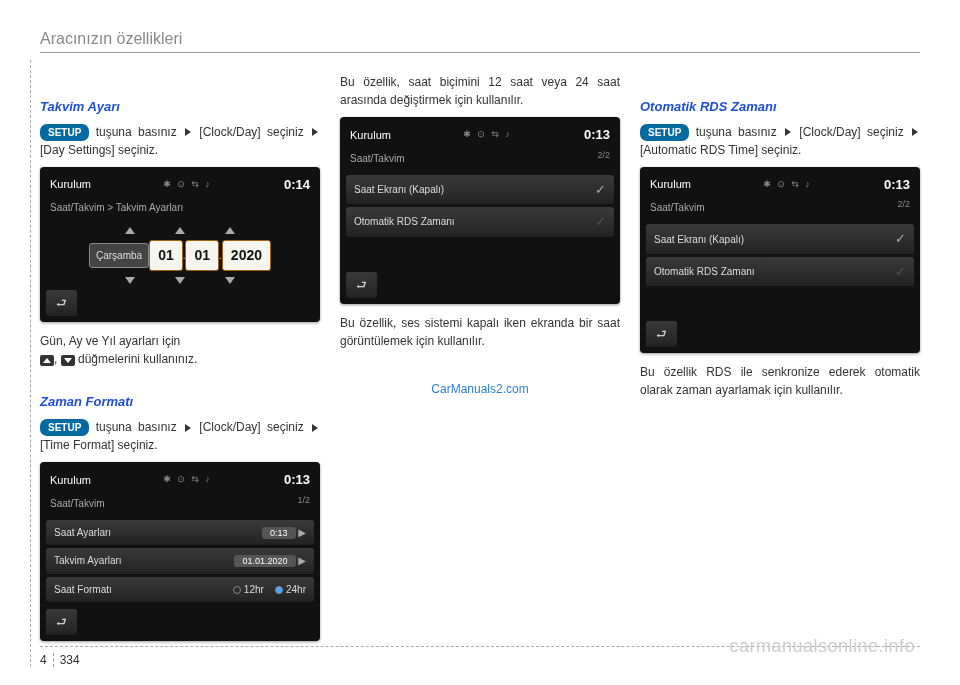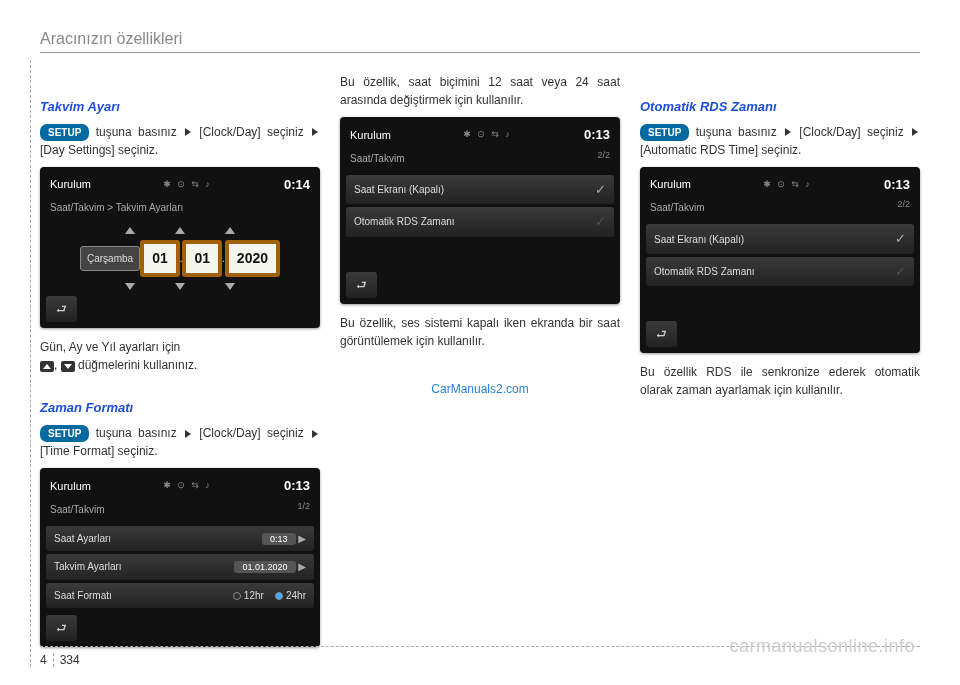--- a/index.html
+++ b/index.html
@@ -146,21 +146,21 @@
       justify-content:center;
       margin:4px 0;
     }
     .cal-box {
       background:#f5f5f0;
       color:#111;
       padding:4px 8px;
       border-radius:3px;
       font-weight:bold;
       font-size:14px;
-      border:4px solid #a16207;
+      border:1px solid #a16207;
     }
     .cal-day {
       background:#444;
       border:1px solid #888;
       color:#ddd;
       padding:4px 6px;
       border-radius:3px;
       font-size:10px;
     }
     .cal-arr-row { display:flex; justify-content:center; gap:40px; padding:2px 0;}

